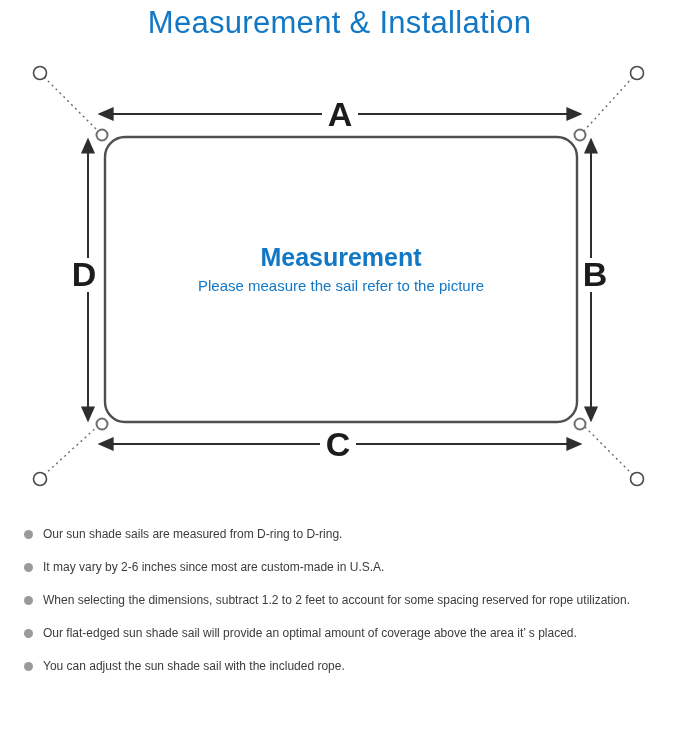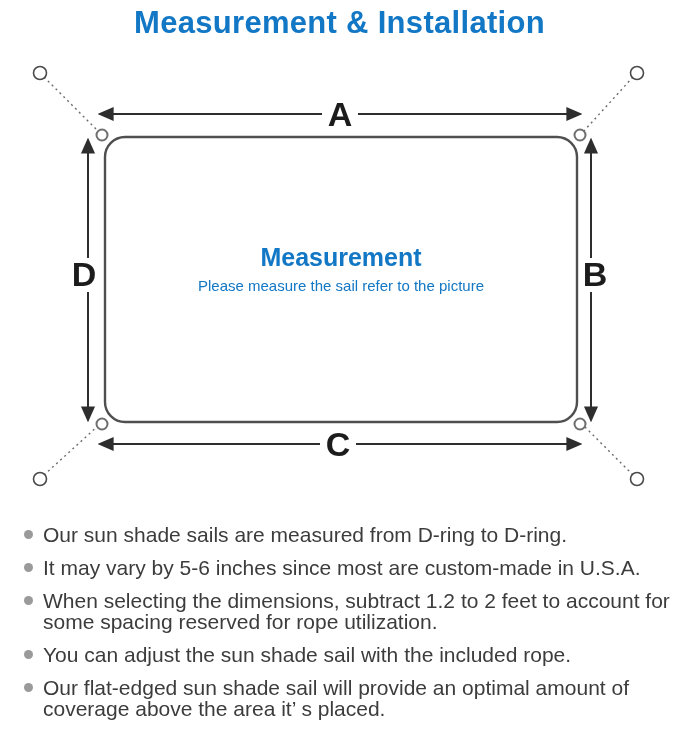--- a/index.html
+++ b/index.html
@@ -2,40 +2,40 @@
 <html><head>
 <meta charset="utf-8">
 <style>
   html, body { margin: 0; padding: 0; background: #ffffff; }
   .page {
     position: relative; width: 679px; height: 739px; background: #ffffff;
     font-family: "Liberation Sans", sans-serif; overflow: hidden;
   }
   .title {
     position: absolute; top: 0; left: 0; right: 0; margin: 0;
-    text-align: center; font-size: 31px; font-weight: 700;
+    text-align: center; font-size: 31px; font-weight: 400;
     color: #1277c4; line-height: 46px; letter-spacing: 0.3px;
   }
   .diagram { position: absolute; top: 52px; left: 0; }
   .diagram text { font-family: "Liberation Sans", sans-serif; }
   .dim-label   { font-size: 34px; font-weight: 700; fill: #1c1c1c; }
   .center-title{ font-size: 25px; font-weight: 700; fill: #1277c4; }
   .center-sub  { font-size: 15px; fill: #1277c4; }
   .tether { stroke: #6b6b6b; stroke-width: 1.4; stroke-dasharray: 2 3.5; fill: none; }
   .anchor { fill: #ffffff; stroke: #4a4a4a; stroke-width: 1.6; }
   .sail   { fill: #ffffff; stroke: #4f4f4f; stroke-width: 2.4; }
   .ring   { fill: #ffffff; stroke: #6e6e6e; stroke-width: 2; }
   .dim    { stroke: #2e2e2e; stroke-width: 2; fill: none; }
   .notes {
     position: absolute; top: 524px; left: 0; right: 0; margin: 0;
     padding: 0 8px 0 24px; list-style: none;
   }
   .notes li {
     display: flex; align-items: flex-start; gap: 10px;
-    margin-bottom: 12px; font-size: 21px; line-height: 21px; color: #3c3c3c;
+    margin-bottom: 12px; font-size: 12px; line-height: 21px; color: #3c3c3c;
   }
   .dot {
     flex: 0 0 auto; width: 9px; height: 9px; border-radius: 50%;
     background: #9a9a9a; margin-top: 6px;
   }
 </style>
 </head>
 <body>
 
 <div class="page">
@@ -94,29 +94,29 @@
     <text class="center-sub" x="341" y="239" text-anchor="middle">Please measure the sail refer to the picture</text>
   </svg>
 
   <ul class="notes">
     <li>
       <span class="dot"></span>
       <span>Our sun shade sails are measured from D-ring to D-ring.</span>
     </li>
     <li>
       <span class="dot"></span>
-      <span>It may vary by 5-6 inches since most are custom-made in U.S.A.</span>
+      <span>It may vary by 2-6 inches since most are custom-made in U.S.A.</span>
     </li>
     <li>
       <span class="dot"></span>
       <span>When selecting the dimensions, subtract 1.2 to 2 feet to account for some spacing reserved for rope utilization.</span>
     </li>
     <li>
       <span class="dot"></span>
-      <span>You can adjust the sun shade sail with the included rope.</span>
+      <span>Our flat-edged sun shade sail will provide an optimal amount of coverage above the area it’ s placed.</span>
     </li>
     <li>
       <span class="dot"></span>
-      <span>Our flat-edged sun shade sail will provide an optimal amount of coverage above the area it’ s placed.</span>
+      <span>You can adjust the sun shade sail with the included rope.</span>
     </li>
   </ul>
 
 </div>
 
 </body></html>

